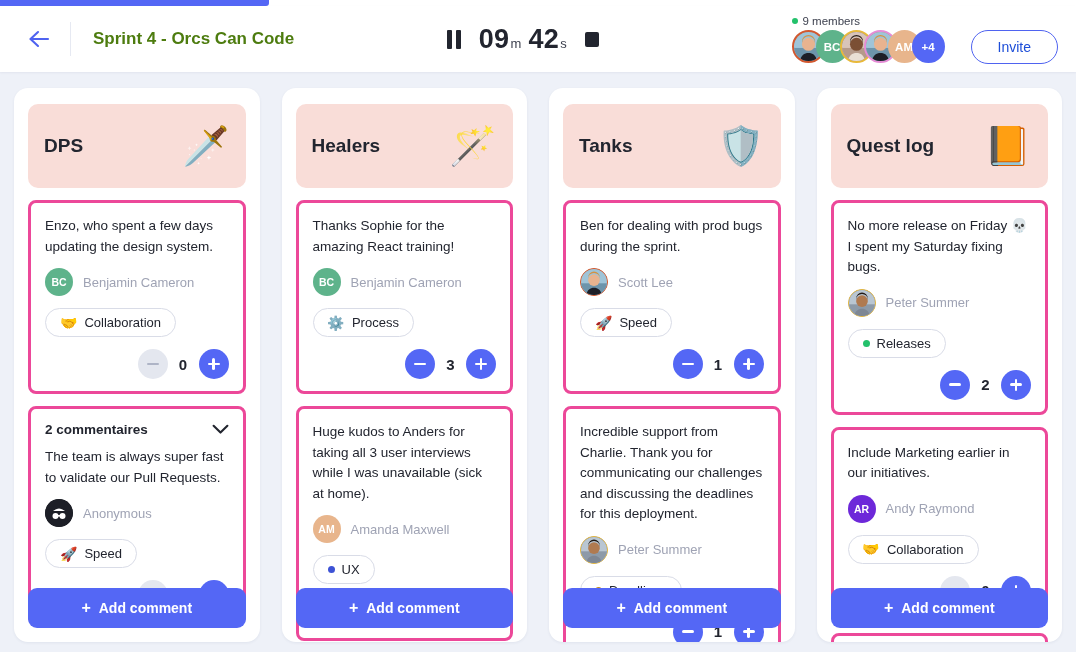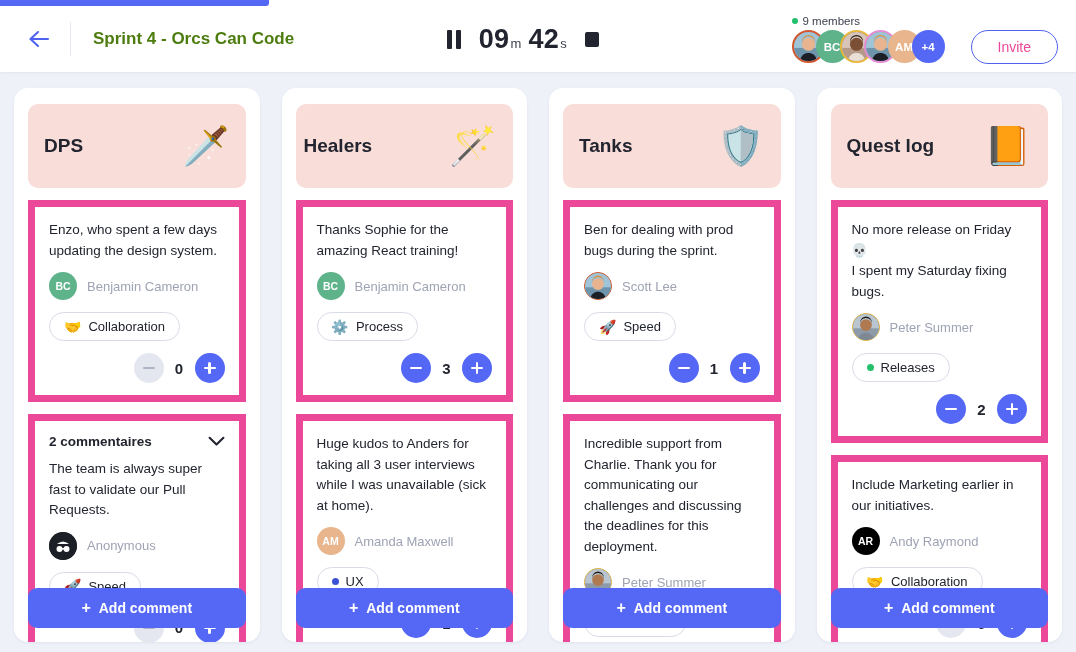--- a/index.html
+++ b/index.html
@@ -77,21 +77,21 @@
     margin-left: -9px; position: relative;
     display: flex; align-items: center; justify-content: center;
     font-size: 11.5px; font-weight: 600; color: #fff;
     border: 2px solid transparent; overflow: hidden;
     background-clip: padding-box;
   }
   .av:first-child { margin-left: 0; }
   .av-ring { border: 2px solid #fff; }
   #invite-btn {
     margin-left: 14px;
-    border: 1.6px solid #4f63f0; color: #ec4899;
+    border: 1.6px solid #4f63f0; color: #1d4ed8;
     background: #fff; border-radius: 20px;
     padding: 8px 26px; font-size: 14px; font-weight: 500;
     cursor: pointer; white-space: nowrap;
     font-family: "Liberation Sans", sans-serif;
   }
   
   #board {
     position: absolute; top: 72px; left: 0;
     width: 1076px; height: 580px;
     display: flex; gap: 22px;
@@ -111,21 +111,21 @@
     display: flex; align-items: center; justify-content: space-between;
     padding: 0 16px; position: relative;
   }
   .col-title { font-size: 19px; font-weight: 700; color: #22252f; }
   .col-emoji { font-size: 38px; line-height: 1; }
   .col-body {
     flex: 1 1 auto; overflow: hidden;
     padding-top: 12px; display: flex; flex-direction: column; gap: 12px;
   }
   .card {
-    border: 7px solid #ec4899; border-radius: 0;
+    border: 3px solid #ec4899; border-radius: 8px;
     background: #fff; padding: 13px 14px 12px 14px;
     flex: 0 0 auto;
   }
   .card-collapse-bar {
     display: flex; align-items: center; justify-content: space-between;
     margin-bottom: 10px;
     text-align: right;
   }
   .card-collapse-label { font-size: 13.5px; font-weight: 700; color: #22252f; }
   .chev { cursor: pointer; color: #2a2e3e; display: flex; }
@@ -308,21 +308,21 @@
             </button>
           </div></div>
         <div class="col-body-pad"></div>
       </div>
       <button class="add-comment">
         <span class="plus-sign">+</span>
         <span>Add comment</span>
       </button>
     </div>
     <div class="column">
-      <div class="col-header" style="background: rgb(249, 221, 216); padding-left: 8px;">
+      <div class="col-header" style="background: rgb(249, 221, 216);">
         <span class="col-title">Healers</span>
                   <span class="col-emoji">🪄</span>
       </div>
       <div class="col-body">
         <div class="card"><div class="card-text">Thanks Sophie for the amazing React training!</div><div class="author-row">
             <div class="author-av" style="background: rgb(94, 179, 139);">BC</div>
             <span class="author-name">Benjamin Cameron</span>
           </div><span class="tag">
             <span class="tag-glyph">⚙️</span>
             <span>Process</span>
@@ -442,21 +442,21 @@
       <button class="cbtn minus-on">
               <span class="bar"></span>
             </button>
       <span class="count-val">2</span>
       <button class="cbtn plus">
               <span class="bar"></span>
               <span class="cross-v"></span>
             </button>
           </div></div>
         <div class="card"><div class="card-text">Include Marketing earlier in our initiatives.</div><div class="author-row">
-            <div class="author-av" style="background: #000000;">AR</div>
+            <div class="author-av" style="background: #6d28d9;">AR</div>
             <span class="author-name">Andy Raymond</span>
           </div><span class="tag">
             <span class="tag-glyph">🤝</span>
             <span>Collaboration</span>
           </span><div class="counter">
       <button class="cbtn minus-off">
               <span class="bar"></span>
             </button>
       <span class="count-val">0</span>
       <button class="cbtn plus">

